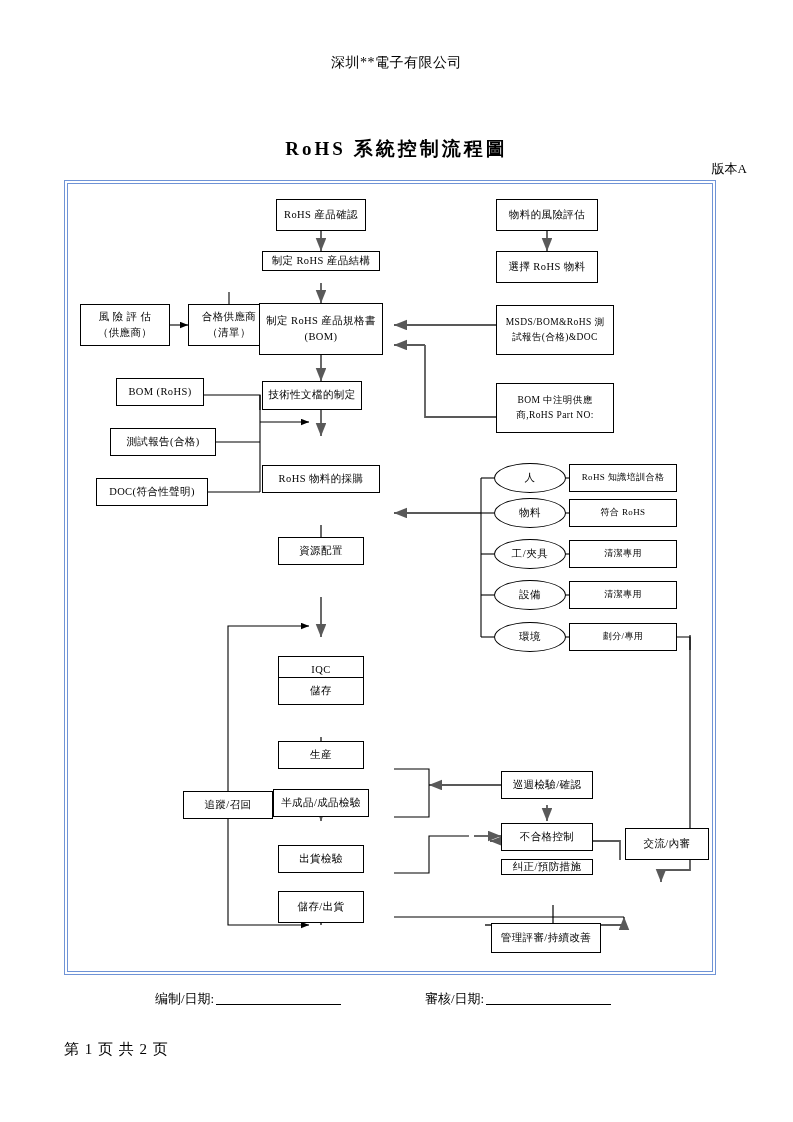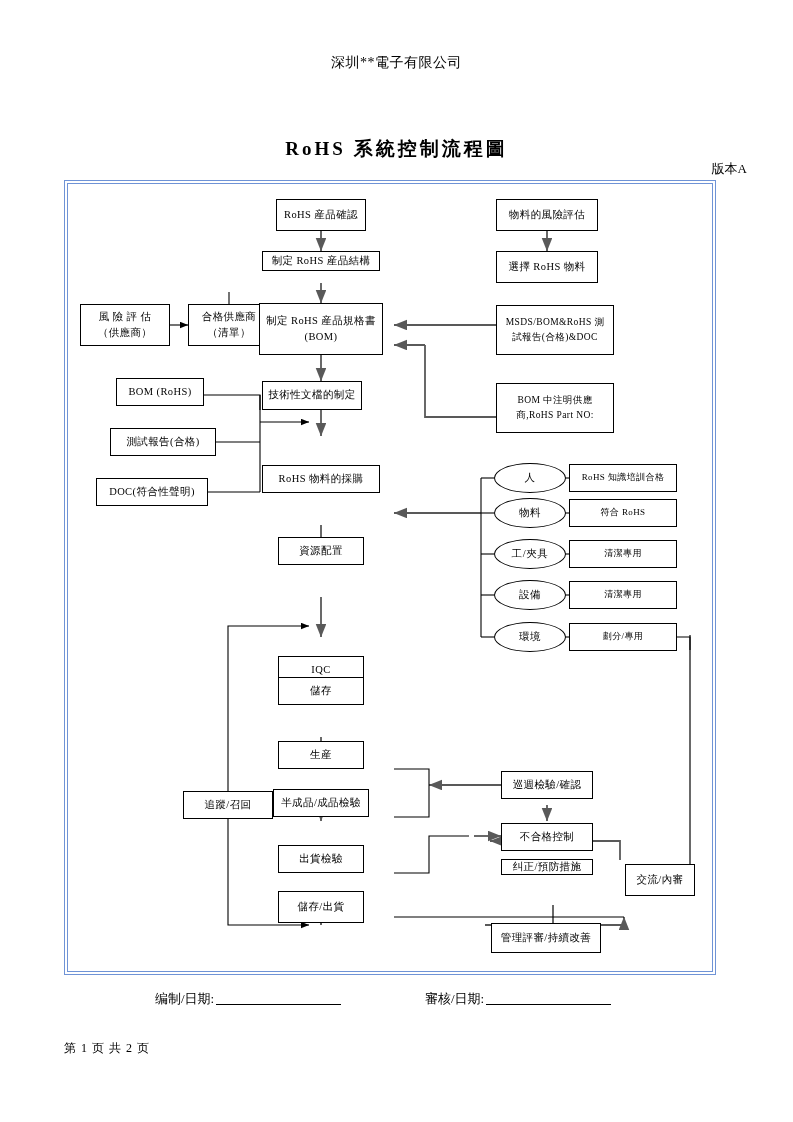--- a/index.html
+++ b/index.html
@@ -33,21 +33,21 @@
   .node.xs{font-size:9px;}
   .oval{position:absolute;border:1px solid #000;background:#fff;border-radius:50%;
         display:flex;align-items:center;justify-content:center;
         font-size:10.5px;box-sizing:border-box;letter-spacing:.6px;}
 
   
   #signrow{left:0;top:990px;width:793px;font-size:13px;}
   .signcell{position:absolute;white-space:nowrap;}
   .rule{display:inline-block;border-bottom:1px solid #000;width:125px;height:12px;
         vertical-align:-2px;margin-left:2px;}
-  #pagenum{left:64px;top:1040px;font-size:12px;letter-spacing:1px;}
+  #pagenum{left:64px;top:1040px;font-size:15px;letter-spacing:1px;}
 </style>
 </head>
 <body>
 
 <div class="abs" id="company">深圳**電子有限公司</div>
 <div class="abs" id="doc-title">RoHS 系統控制流程圖</div>
 <div class="abs" id="version">版本A</div>
 
 <div class="abs" id="frame"></div>
 
@@ -284,21 +284,21 @@
 
   <div class="node" style="left:437px;top:591px;width:92px;height:28px;">
     <span>巡週檢驗/確認</span>
   </div>
   <div class="node" style="left:437px;top:643px;width:92px;height:28px;">
     <span>不合格控制</span>
   </div>
   <div class="node" style="left:437px;top:679px;width:92px;height:16px;">
     <span>纠正/預防措施</span>
   </div>
-  <div class="node" style="left:561px;top:684px;width:70px;height:32px;">
+  <div class="node" style="left:561px;top:648px;width:84px;height:32px;">
     <span>交流/內審</span>
   </div>
   <div class="node" style="left:427px;top:743px;width:110px;height:30px;">
     <span>管理評審/持續改善</span>
   </div>
 </div>
 
 <div class="abs" id="signrow">
   <div class="signcell" style="left:155px;top:0;">
     <span>编制/日期:</span><span class="rule"></span>

